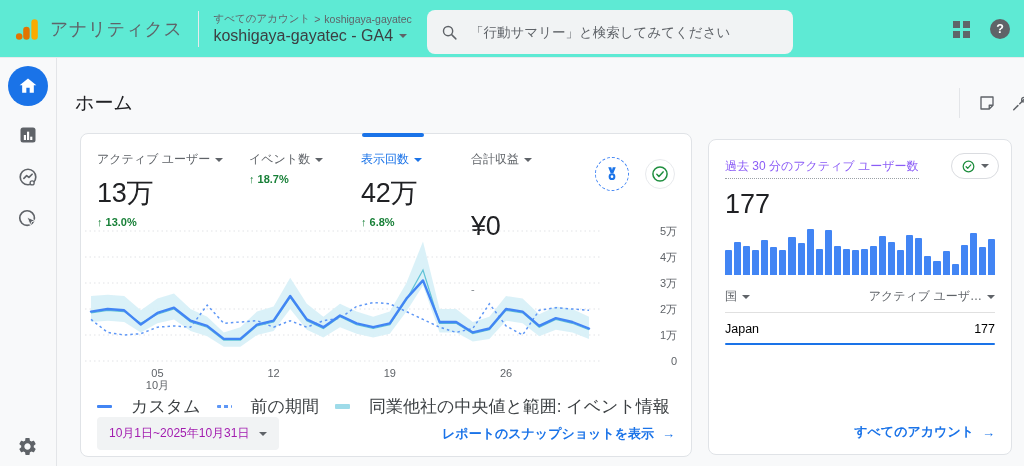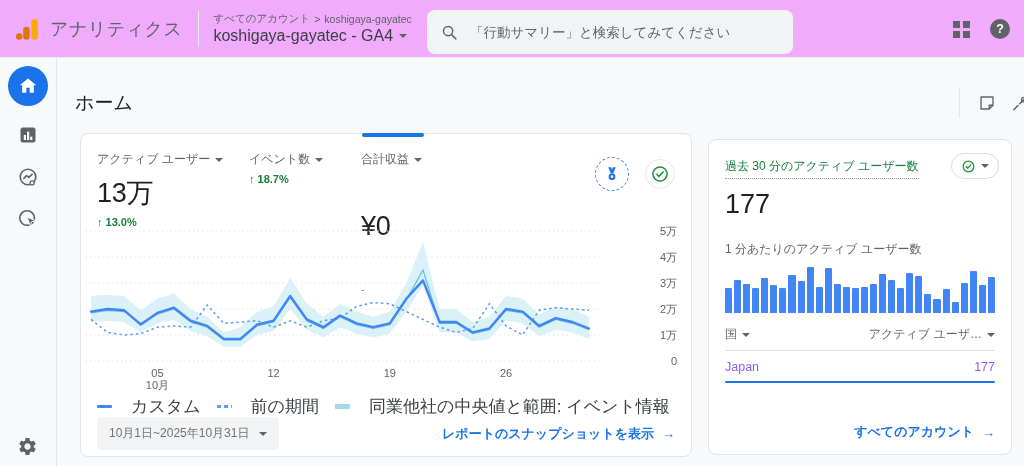--- a/index.html
+++ b/index.html
@@ -3,21 +3,21 @@
 <meta charset="utf-8">
 <style>
   * { box-sizing: border-box; margin: 0; padding: 0; }
   html,body { width:1024px; height:466px; }
   body {
     font-family: "Liberation Sans", "DejaVu Sans", sans-serif;
     background:#f8f9fa; color:#202124; position:relative; overflow:hidden;
   }
   
   .topbar { position:absolute; top:0; left:0; width:1024px; height:58px;
-    background:#f0abfc; border-bottom:1px solid #e8eaed; display:flex; align-items:center; z-index:5; }
+    background:#5eead4; border-bottom:1px solid #e8eaed; display:flex; align-items:center; z-index:5; }
   .logo-area { display:flex; align-items:center; padding-left:14px; }
   .product-name { font-size:18px; color:#5f6368; margin-left:10px; letter-spacing:.5px; }
   .tb-divider { width:1px; height:36px; background:#e8eaed; margin:0 14px 0 16px; }
   .property-block { display:flex; flex-direction:column; justify-content:center; }
   .breadcrumb { font-size:10.5px; color:#5f6368; display:flex; gap:4px; align-items:center; }
   .property-title { font-size:16px; color:#3c4043; display:flex; align-items:center; gap:6px; margin-top:1px; }
   .search-box { position:absolute; left:427px; top:10px; width:366px; height:44px;
     background:#f1f3f4; border-radius:8px; display:flex; align-items:center; padding-left:14px; gap:12px; }
   .search-box input { border:none; background:transparent; outline:none; font-size:13.5px;
     color:#3c4043; width:300px; font-family:inherit; }
@@ -66,36 +66,36 @@
   .trend-svg { position:absolute; left:0; top:85px; }
   .legend-row { position:absolute; left:16px; top:261px; display:flex; gap:16px; align-items:center; }
   .legend-item { display:flex; align-items:center; gap:19px; font-size:17px; color:#3c4043;text-align:right; }
   .sw { width:15px; height:3px; border-radius:1px; display:inline-block; }
   .sw-solid { background:#4285f4; }
   .sw-dashed { background:repeating-linear-gradient(90deg,#5e97f6 0 4px,transparent 4px 7px); }
   .sw-band { background:#9edbe9; height:5px; }
   .date-row { position:absolute; left:16px; right:16px; top:283px; display:flex;
     justify-content:space-between; align-items:center; }
   .date-pill { background:#f1f3f4; border-radius:4px; padding:8px 12px; font-size:12px;
-    color:#737373; display:flex; align-items:center; gap:10px; }
+    color:#a21caf; display:flex; align-items:center; gap:10px; }
   .blue-link { color:#1a73e8; font-size:13px; font-weight:bold; display:flex; align-items:center; gap:8px; }
   
   .rt-inner { padding:16px; height:100%; position:relative; }
-  .rt-title { font-size:12px; color:#15803d; display:inline-block;
+  .rt-title { font-size:12px; color:#8b5cf6; display:inline-block;
     border-bottom:1px dotted #9aa0a6; padding-bottom:3px; max-width:210px; }
   .rt-pill { position:absolute; top:13px; right:12px; height:26px; border:1px solid #dadce0;
     border-radius:13px; display:flex; align-items:center; gap:5px; padding:0 9px; background:#fff; }
   .rt-value { font-size:27px; margin-top:10px; }
   .rt-subtitle { font-size:12px; color:#5f6368; margin-top:21px; }
   .rt-bars { margin-top:9px; height:46px; display:flex; align-items:flex-end; gap:2px; }
   .rt-bars div { flex:1; background:#4285f4; border-radius:1px 1px 0 0; }
   .rt-table-head { margin-top:13px; display:flex; justify-content:space-between; align-items:center;
     font-size:12px; color:#5f6368; padding-bottom:7px; border-bottom:1px solid #e0e0e0; }
   .rt-th { display:flex; align-items:center; gap:5px; }
-  .rt-row { display:flex; justify-content:space-between; font-size:12.5px; color:#8b5cf6;
+  .rt-row { display:flex; justify-content:space-between; font-size:12.5px; color:#000000;
     padding:9px 0 7px 0; }
   .rt-row-bar { height:2px; background:#1a73e8; border-radius:1px; }
   .rt-link { position:absolute; right:16px; bottom:13px; }
 </style>
 </head>
 <body>
 
 <div class="topbar">
   <div class="logo-area">
     <svg width="26" height="26" viewBox="0 0 24 24">
@@ -195,20 +195,28 @@
           </span>
         <span class="metric-value">13万</span>
         <span class="metric-delta">↑ 13.0%</span>
       </div>
       <div class="metric m2">
         <span class="metric-label">
             <span>イベント数</span>
             <span class="caret"></span>
           </span>
         <span class="metric-delta">↑ 18.7%</span>
+      </div>
+      <div class="metric m3 selected">
+        <span class="metric-label">
+            <span>表示回数</span>
+            <span class="caret"></span>
+          </span>
+        <span class="metric-value">42万</span>
+        <span class="metric-delta">↑ 6.8%</span>
       </div>
       <div class="metric m4">
         <span class="metric-label">
             <span>合計収益</span>
             <span class="caret"></span>
           </span>
         <span class="metric-value">¥0</span>
         <span class="metric-delta neutral">-</span>
       </div>
       <div class="card-icons">
@@ -283,21 +291,20 @@
     <div class="rt-inner">
       <span class="rt-title">過去 30 分のアクティブ ユーザー数</span>
       <div class="rt-pill">
         <svg width="15" height="15" viewBox="0 0 24 24">
           <circle cx="12" cy="12" r="8.5" fill="none" stroke="#1e8e3e" stroke-width="2"></circle>
           <path d="M8.2 12.4l2.5 2.5 5-5.4" fill="none" stroke="#1e8e3e" stroke-width="2" stroke-linecap="round" stroke-linejoin="round"></path>
         </svg>
         <span class="caret"></span>
       </div>
       <div class="rt-value">177</div>
-      <div class="rt-subtitle">1 分あたりのアクティブ ユーザー数</div>
       <div class="rt-bars" id="rt-bars">
           <div style="height: 55%;"></div>
           <div style="height: 72%;"></div>
           <div style="height: 62%;"></div>
           <div style="height: 55%;"></div>
           <div style="height: 76%;"></div>
           <div style="height: 60%;"></div>
           <div style="height: 55%;"></div>
           <div style="height: 83%;"></div>
           <div style="height: 70%;"></div>

